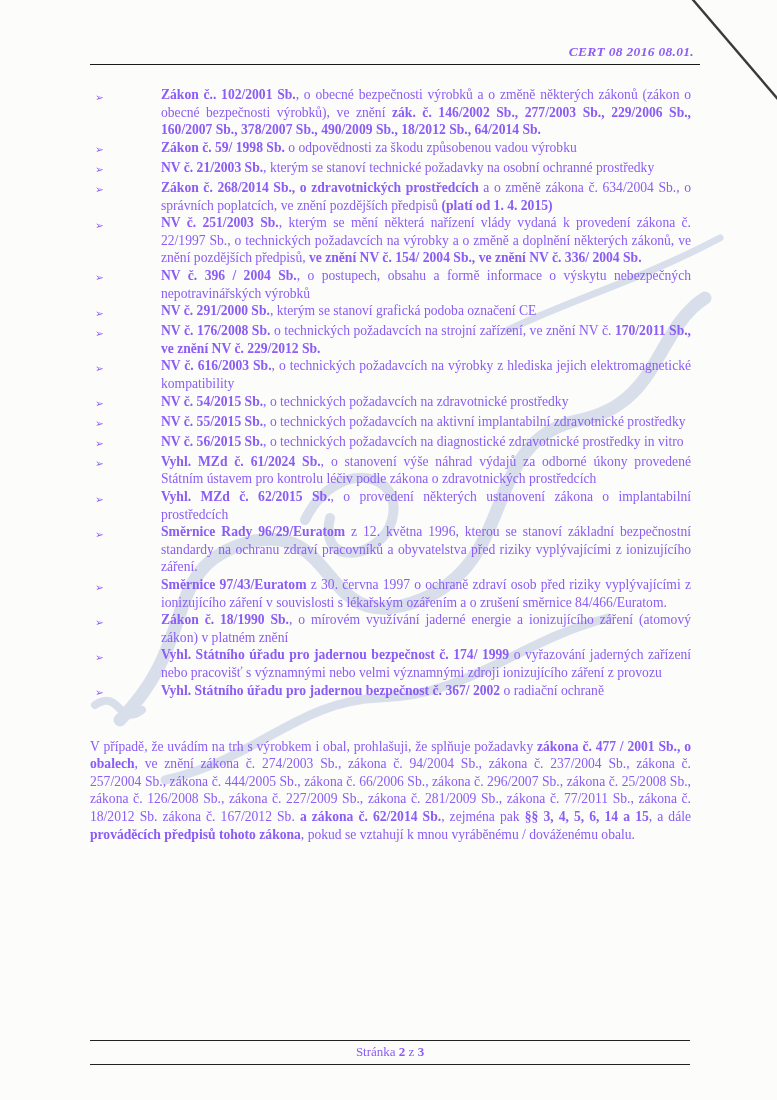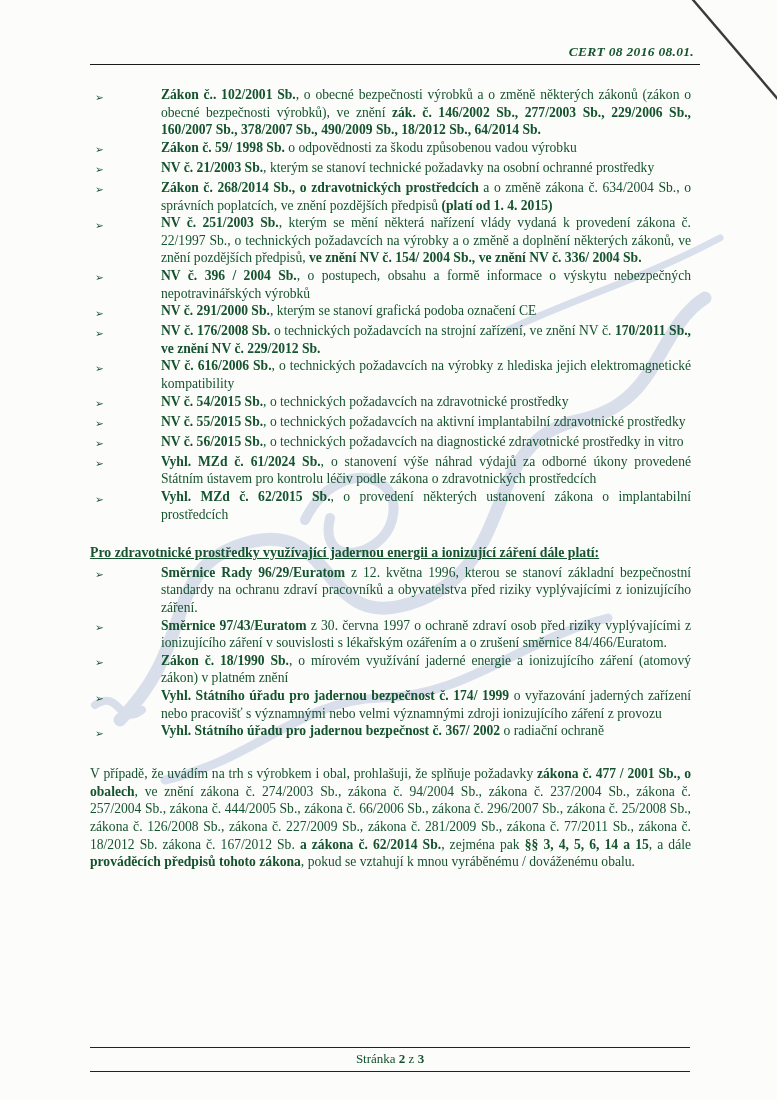--- a/index.html
+++ b/index.html
@@ -5,21 +5,21 @@
   * { box-sizing: border-box; }
   html, body { margin: 0; padding: 0; }
   body { background: #e8e8e8; }
   .page {
     position: relative;
     width: 777px; height: 1100px;
     margin: 0 auto;
     background: #fcfcfa;
     overflow: hidden;
     font-family: "Liberation Serif", serif;
-    color: #14532d;
+    color: #8b5cf6;
   }
   .overlay { position: absolute; top: 0; left: 0; pointer-events: none; }
   .watermark { z-index: 1; }
   .corner { z-index: 3; }
   .layer { position: relative; z-index: 2; }
 
   .header { position: absolute; top: 44px; left: 90px; right: 77px; }
   .doc-code {
     text-align: right;
     font-style: italic;
@@ -46,25 +46,25 @@
   }
   .li-text { flex: 1; text-align: justify; margin-left: 48px; }
   .b { font-weight: bold; }
 
   .section-heading {
     margin: 21px 0 2px 0;
     font-size: 13.8px;
     font-weight: bold;
     text-decoration: underline;
   }
-  .closing { margin: 23px 0 0 0; text-align: justify; }
+  .closing { margin: 36px 0 0 0; text-align: justify; }
 
   .footer {
     position: absolute;
-    left: 90px; right: 87px; bottom: 28px;
+    left: 90px; right: 87px; bottom: 35px;
     text-align: center;
     font-size: 13px;
     z-index: 2;
   }
   .footer-rule { border-top: 1.3px solid #222; }
   .footer-text { padding: 3px 0 4px 0; }
 </style>
 </head>
 <body>
 
@@ -118,21 +118,21 @@
         <div class="li">
           <span class="bullet">➢</span>
           <span class="li-text"><span class="b">NV č. 291/2000 Sb.</span><span>, kterým se stanoví grafická podoba označení CE</span></span>
         </div>
         <div class="li">
           <span class="bullet">➢</span>
           <span class="li-text"><span class="b">NV č. 176/2008 Sb.</span><span> o technických požadavcích na strojní zařízení, ve znění NV č. </span><span class="b">170/2011 Sb., ve znění NV č. 229/2012 Sb.</span></span>
         </div>
         <div class="li">
           <span class="bullet">➢</span>
-          <span class="li-text"><span class="b">NV č. 616/2006 Sb.</span><span>, o technických požadavcích na výrobky z hlediska jejich elektromagnetické kompatibility</span></span>
+          <span class="li-text"><span class="b">NV č. 616/2003 Sb.</span><span>, o technických požadavcích na výrobky z hlediska jejich elektromagnetické kompatibility</span></span>
         </div>
         <div class="li">
           <span class="bullet">➢</span>
           <span class="li-text"><span class="b">NV č. 54/2015 Sb.</span><span>, o technických požadavcích na zdravotnické prostředky</span></span>
         </div>
         <div class="li">
           <span class="bullet">➢</span>
           <span class="li-text"><span class="b">NV č. 55/2015 Sb.</span><span>, o technických požadavcích na aktivní implantabilní zdravotnické prostředky</span></span>
         </div>
         <div class="li">
@@ -142,21 +142,20 @@
         <div class="li">
           <span class="bullet">➢</span>
           <span class="li-text"><span class="b">Vyhl. MZd č. 61/2024 Sb.</span><span>, o stanovení výše náhrad výdajů za odborné úkony provedené Státním ústavem pro kontrolu léčiv podle zákona o zdravotnických prostředcích</span></span>
         </div>
         <div class="li">
           <span class="bullet">➢</span>
           <span class="li-text"><span class="b">Vyhl. MZd č. 62/2015 Sb.</span><span>, o provedení některých ustanovení zákona o implantabilní prostředcích</span></span>
         </div>
       </div>
 
-    <h2 class="section-heading">Pro zdravotnické prostředky využívající jadernou energii a ionizující záření dále platí:</h2>
 
     <div class="list">
         <div class="li">
           <span class="bullet">➢</span>
           <span class="li-text"><span class="b">Směrnice Rady 96/29/Euratom</span><span> z 12. května 1996, kterou se stanoví základní bezpečnostní standardy na ochranu zdraví pracovníků a obyvatelstva před riziky vyplývajícími z ionizujícího záření.</span></span>
         </div>
         <div class="li">
           <span class="bullet">➢</span>
           <span class="li-text"><span class="b">Směrnice 97/43/Euratom</span><span> z 30. června 1997 o ochraně zdraví osob před riziky vyplývajícími z ionizujícího záření v souvislosti s lékařským ozářením a o zrušení směrnice 84/466/Euratom.</span></span>
         </div>

